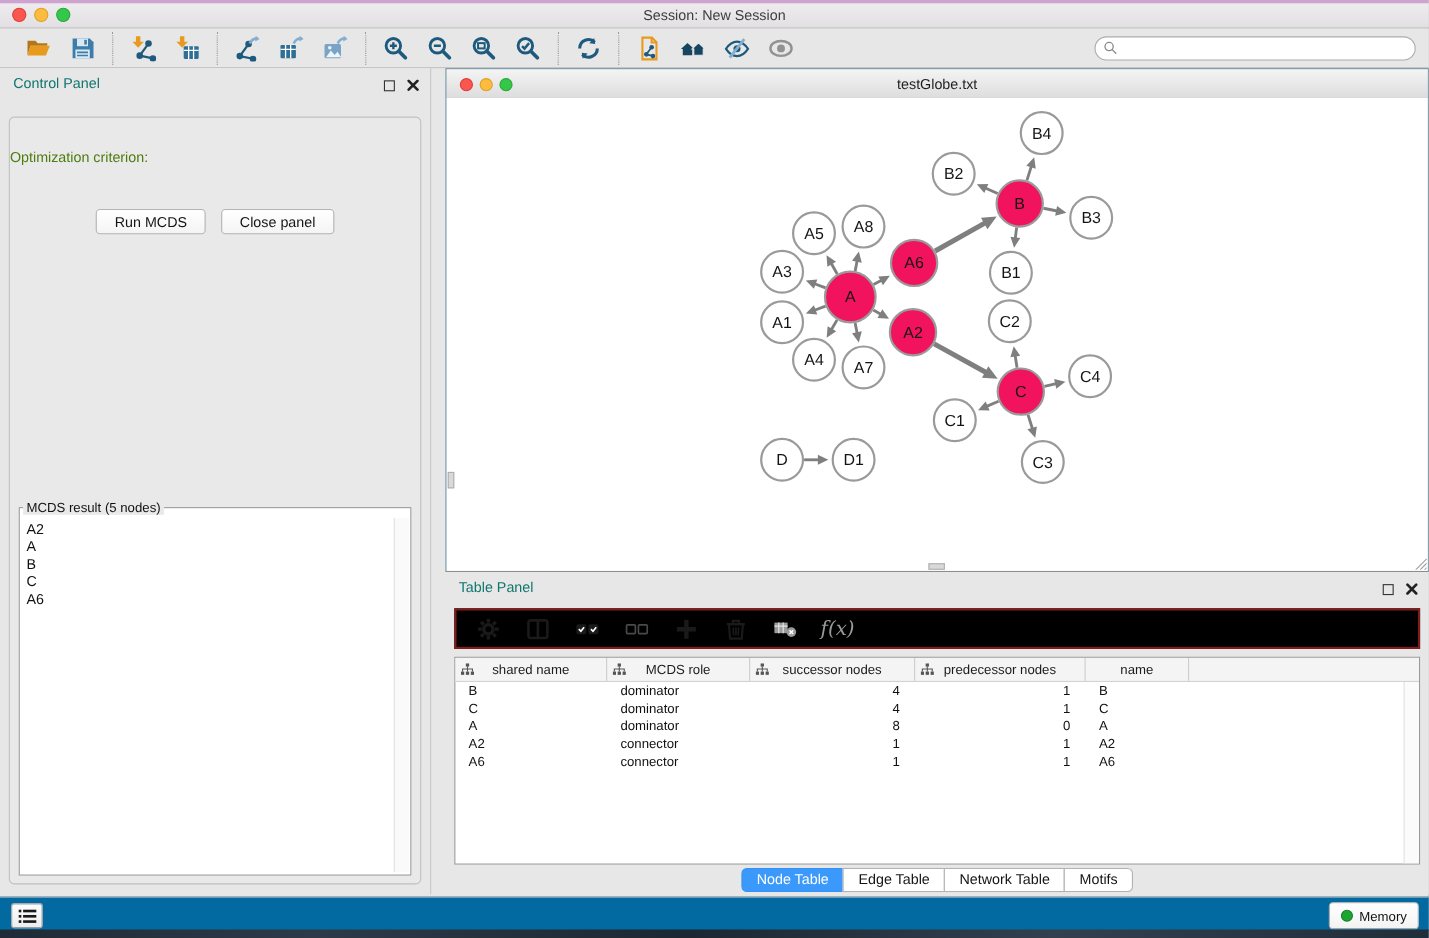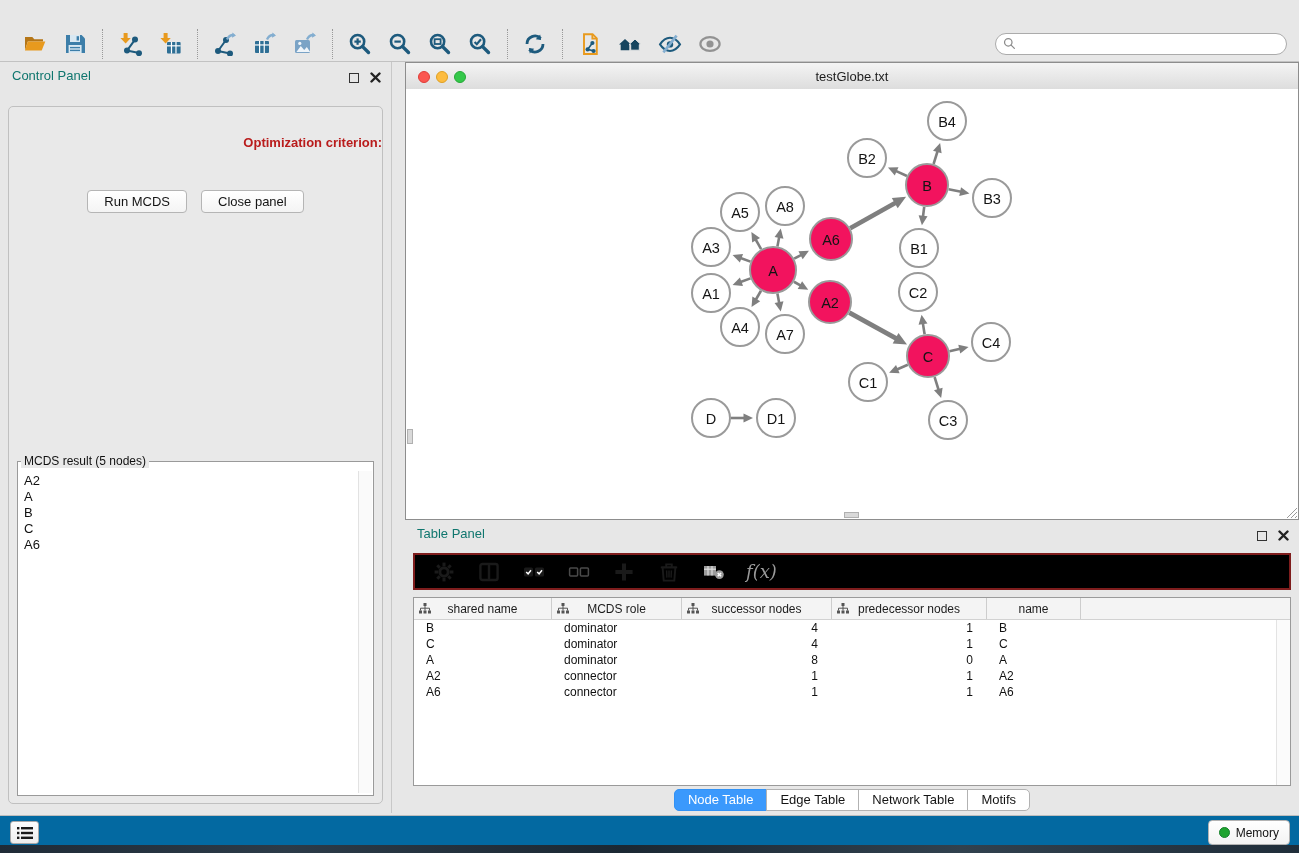--- a/index.html
+++ b/index.html
@@ -41,21 +41,21 @@
   .seg-tabs{display:flex;}
   .seg{font-size:13px;color:#141414;background:#fff;border:1px solid #b2b2b2;margin-left:-1px;
     padding:2px 13px;line-height:16px;white-space:nowrap;}
   .seg.first{border-radius:5px 0 0 5px;margin-left:0;}
   .seg.last{border-radius:0 5px 5px 0;}
   .seg.active{background:#3b99fc;border-color:#3292f5;color:#fff;}
 
   .cp-tabs{position:absolute;left:0;right:0;top:33px;display:flex;justify-content:center;z-index:2;}
   .cp-box{position:absolute;left:8px;right:8px;top:44px;bottom:9px;background:#e9e9e9;
     border:1px solid #c0c0c0;border-radius:5px;}
-  .opt-label{position:absolute;left:0;right:0;top:28px;text-align:right;font-size:13px;color:#b91c1c;font-weight:bold;}
+  .opt-label{position:absolute;left:0;right:0;top:28px;text-align:left;font-size:13px;color:#4d7c0f;}
   .cp-select{position:absolute;left:34px;top:49px;width:311px;height:23px;background:#fff;
     border:1px solid #b3b3b3;border-radius:4px;box-sizing:border-box;font-size:13px;color:#111;
     display:flex;align-items:center;padding-left:8px;}
   .sel-step{position:absolute;right:1px;top:1px;bottom:1px;width:19px;border-radius:3px;
     background:linear-gradient(#71b1fb,#2d7ce6);display:flex;flex-direction:column;
     align-items:center;justify-content:center;gap:2px;}
   .sel-step .tri{width:0;height:0;border-left:4px solid transparent;border-right:4px solid transparent;}
   .tri.up{border-bottom:5px solid #fff;}
   .tri.down{border-top:5px solid #fff;}
   .cp-buttons{position:absolute;left:0;right:0;top:83px;display:flex;justify-content:center;gap:14px;}
@@ -111,20 +111,29 @@
     font-size:12px;color:#111;}
   .memory-dot{width:11px;height:11px;border-radius:50%;background:#1ea430;border:1px solid #15802a;box-sizing:border-box;}
   .desktop-strip{position:absolute;left:0;bottom:0;right:0;height:8px;
     background:linear-gradient(90deg,#1f2b37,#2c3b48 22%,#1b2833 48%,#31414e 74%,#202e3a);}
 </style>
 </head>
 <body>
 
 <div class="app">
 
+  <div class="titlebar">
+    <div class="accent"></div>
+    <div class="lights">
+      <span class="light red"></span>
+      <span class="light yellow"></span>
+      <span class="light green"></span>
+    </div>
+    <div class="tb-title">Session: New Session</div>
+  </div>
 
   <div class="toolbar" id="main-toolbar">
     <div class="tb-group">
         <span class="tb-btn">
           <svg viewBox="0 0 24 24">
             <path fill="#b57617" d="M2 18.5V5h7.3l2 2.3H20v2.2H4.8z"></path>
             <path fill="#e89a1e" d="M4.8 9.5H22.3L18.7 18.5H2z"></path>
           </svg>
         </span>
         <span class="tb-btn">

